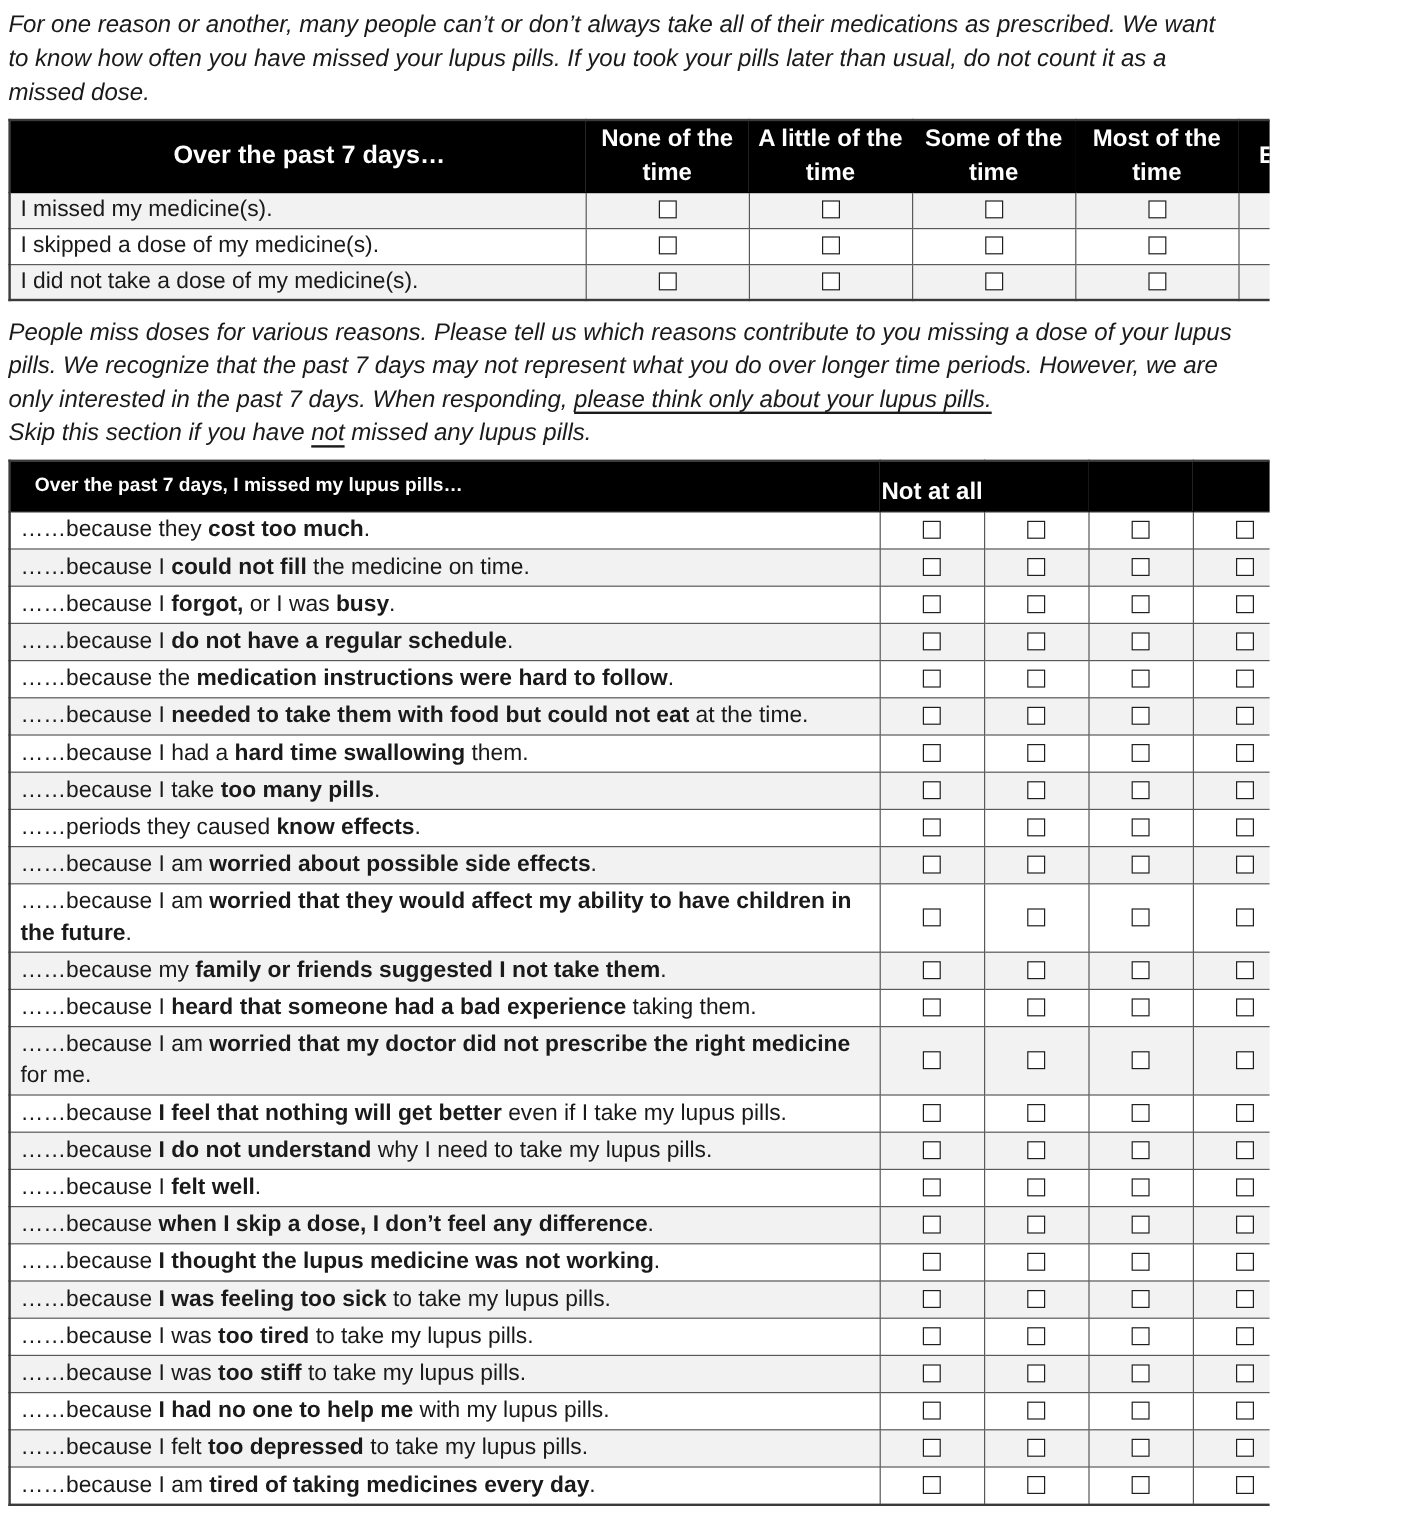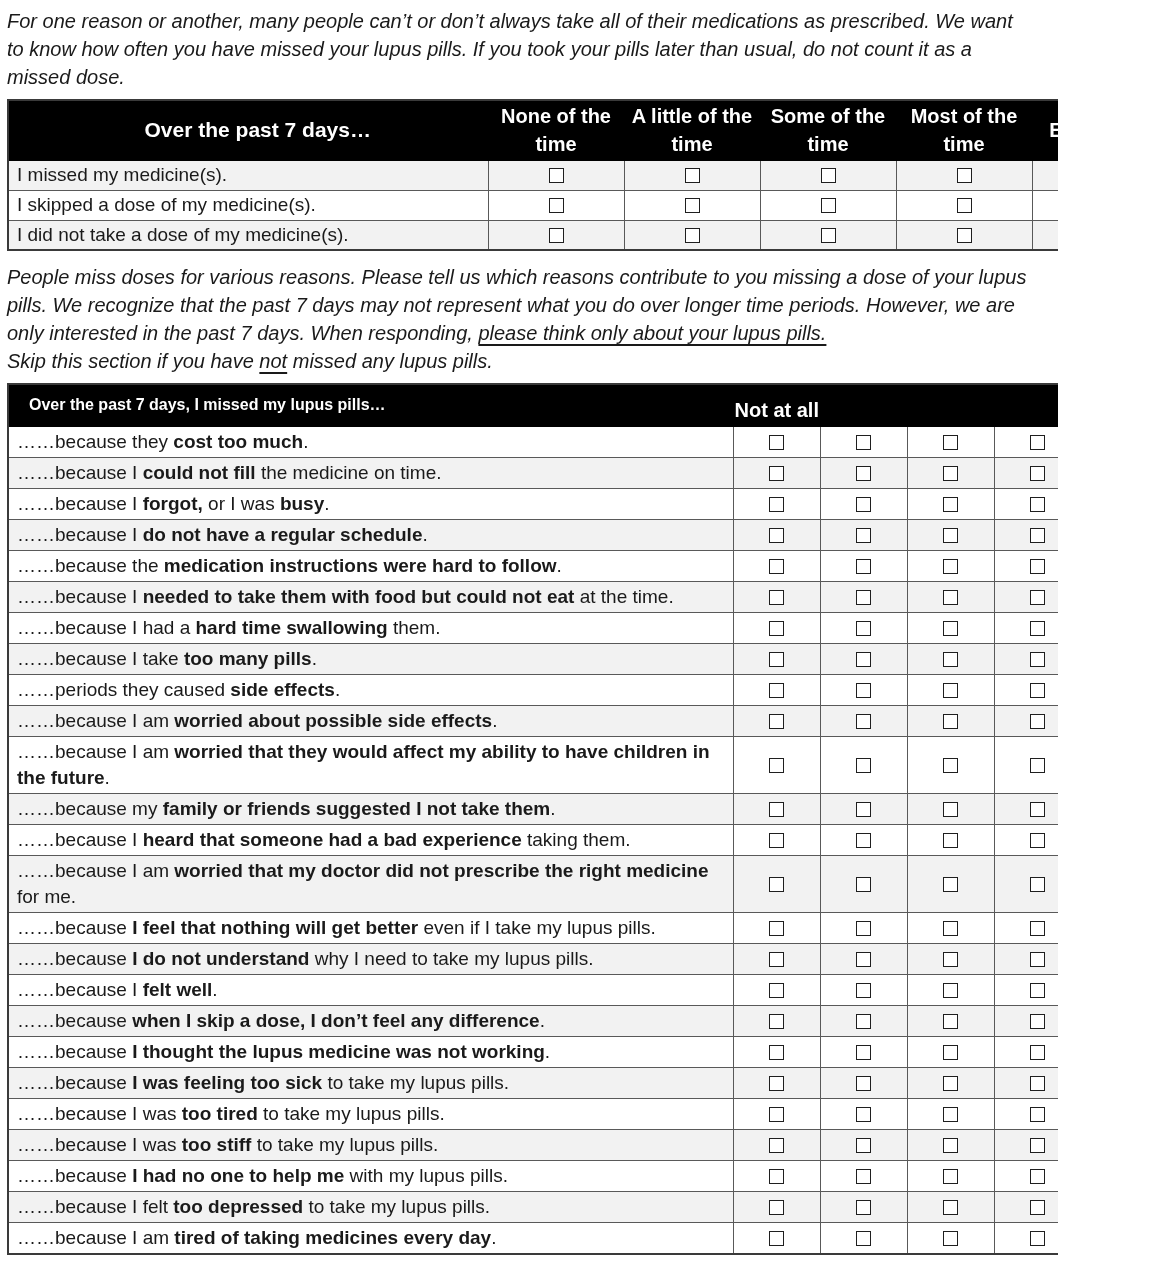--- a/index.html
+++ b/index.html
@@ -178,21 +178,21 @@
         </tr>
         <tr class="alt">
           <td class="text"><span>……because I take </span><span class="b">too many pills</span><span>.</span></td>
           <td class="cbcell"><span class="cb"></span></td>
           <td class="cbcell"><span class="cb"></span></td>
           <td class="cbcell"><span class="cb"></span></td>
           <td class="cbcell"><span class="cb"></span></td>
           <td class="cbcell"><span class="cb"></span></td>
         </tr>
         <tr>
-          <td class="text"><span>……periods they caused </span><span class="b">side effects</span><span>.</span></td>
+          <td class="text"><span>……periods they caused </span><span class="b">know effects</span><span>.</span></td>
           <td class="cbcell"><span class="cb"></span></td>
           <td class="cbcell"><span class="cb"></span></td>
           <td class="cbcell"><span class="cb"></span></td>
           <td class="cbcell"><span class="cb"></span></td>
           <td class="cbcell"><span class="cb"></span></td>
         </tr>
         <tr class="alt">
           <td class="text"><span>……because I am </span><span class="b">worried about possible side effects</span><span>.</span></td>
           <td class="cbcell"><span class="cb"></span></td>
           <td class="cbcell"><span class="cb"></span></td>

